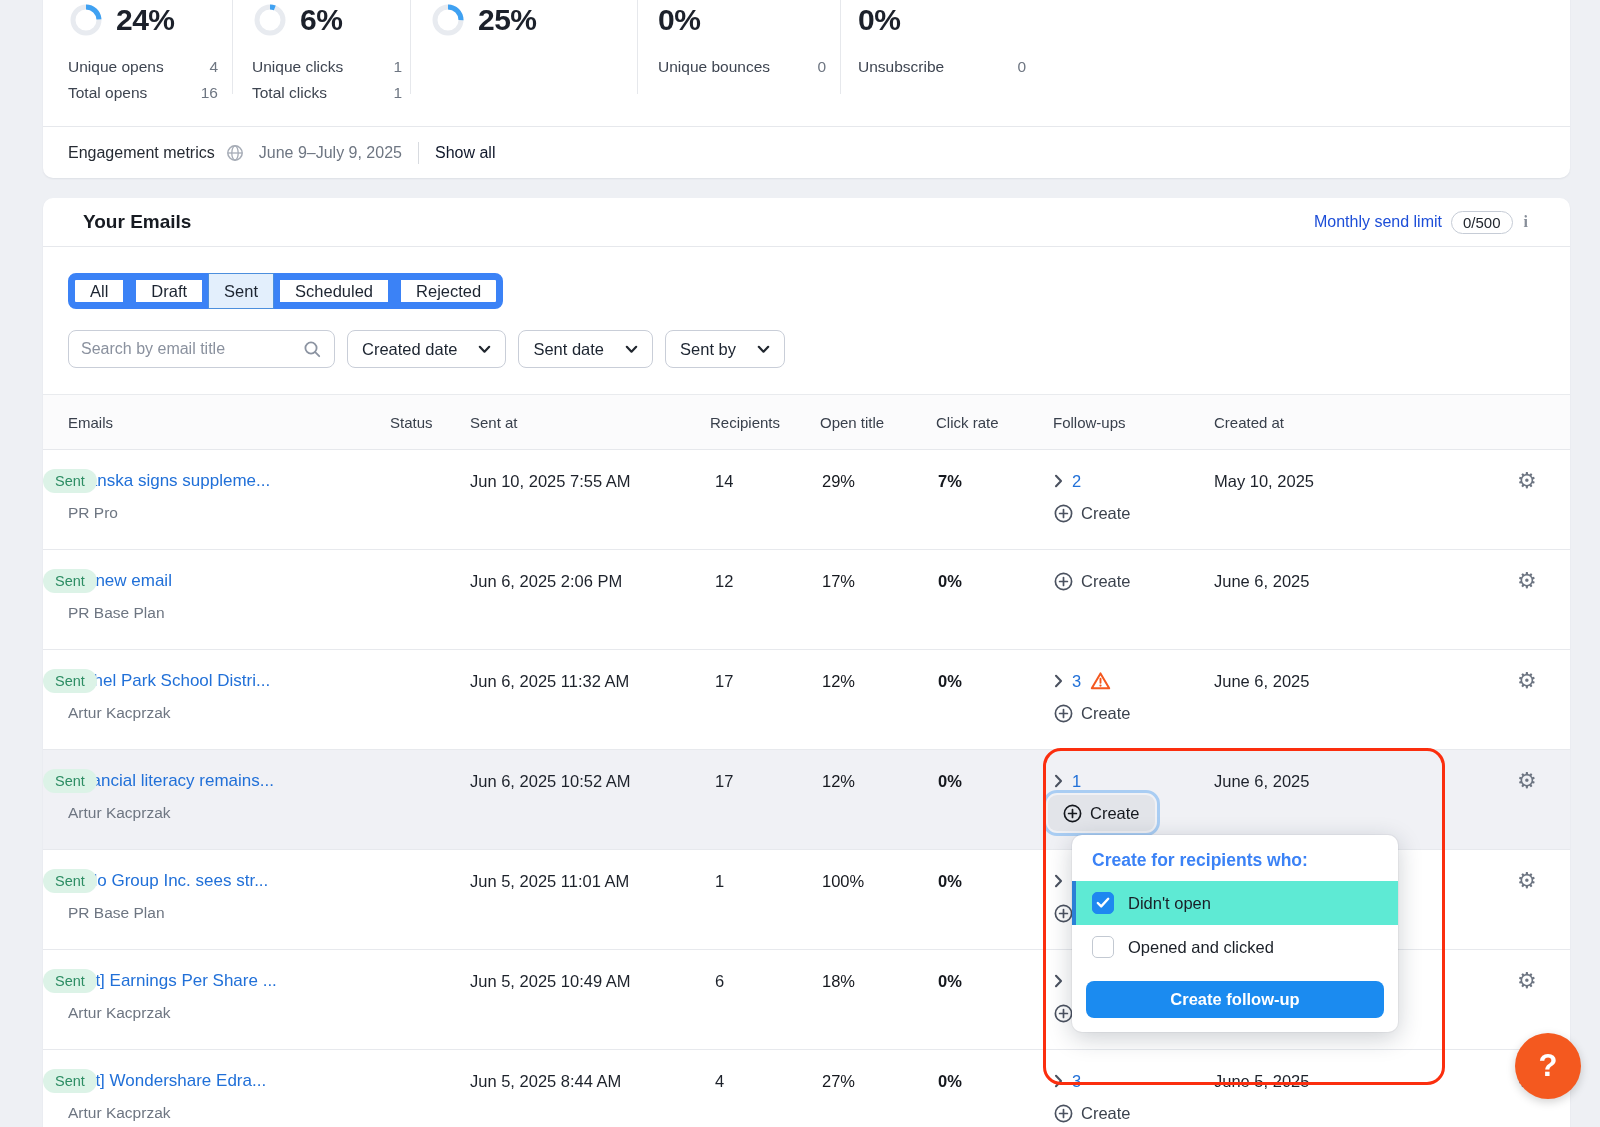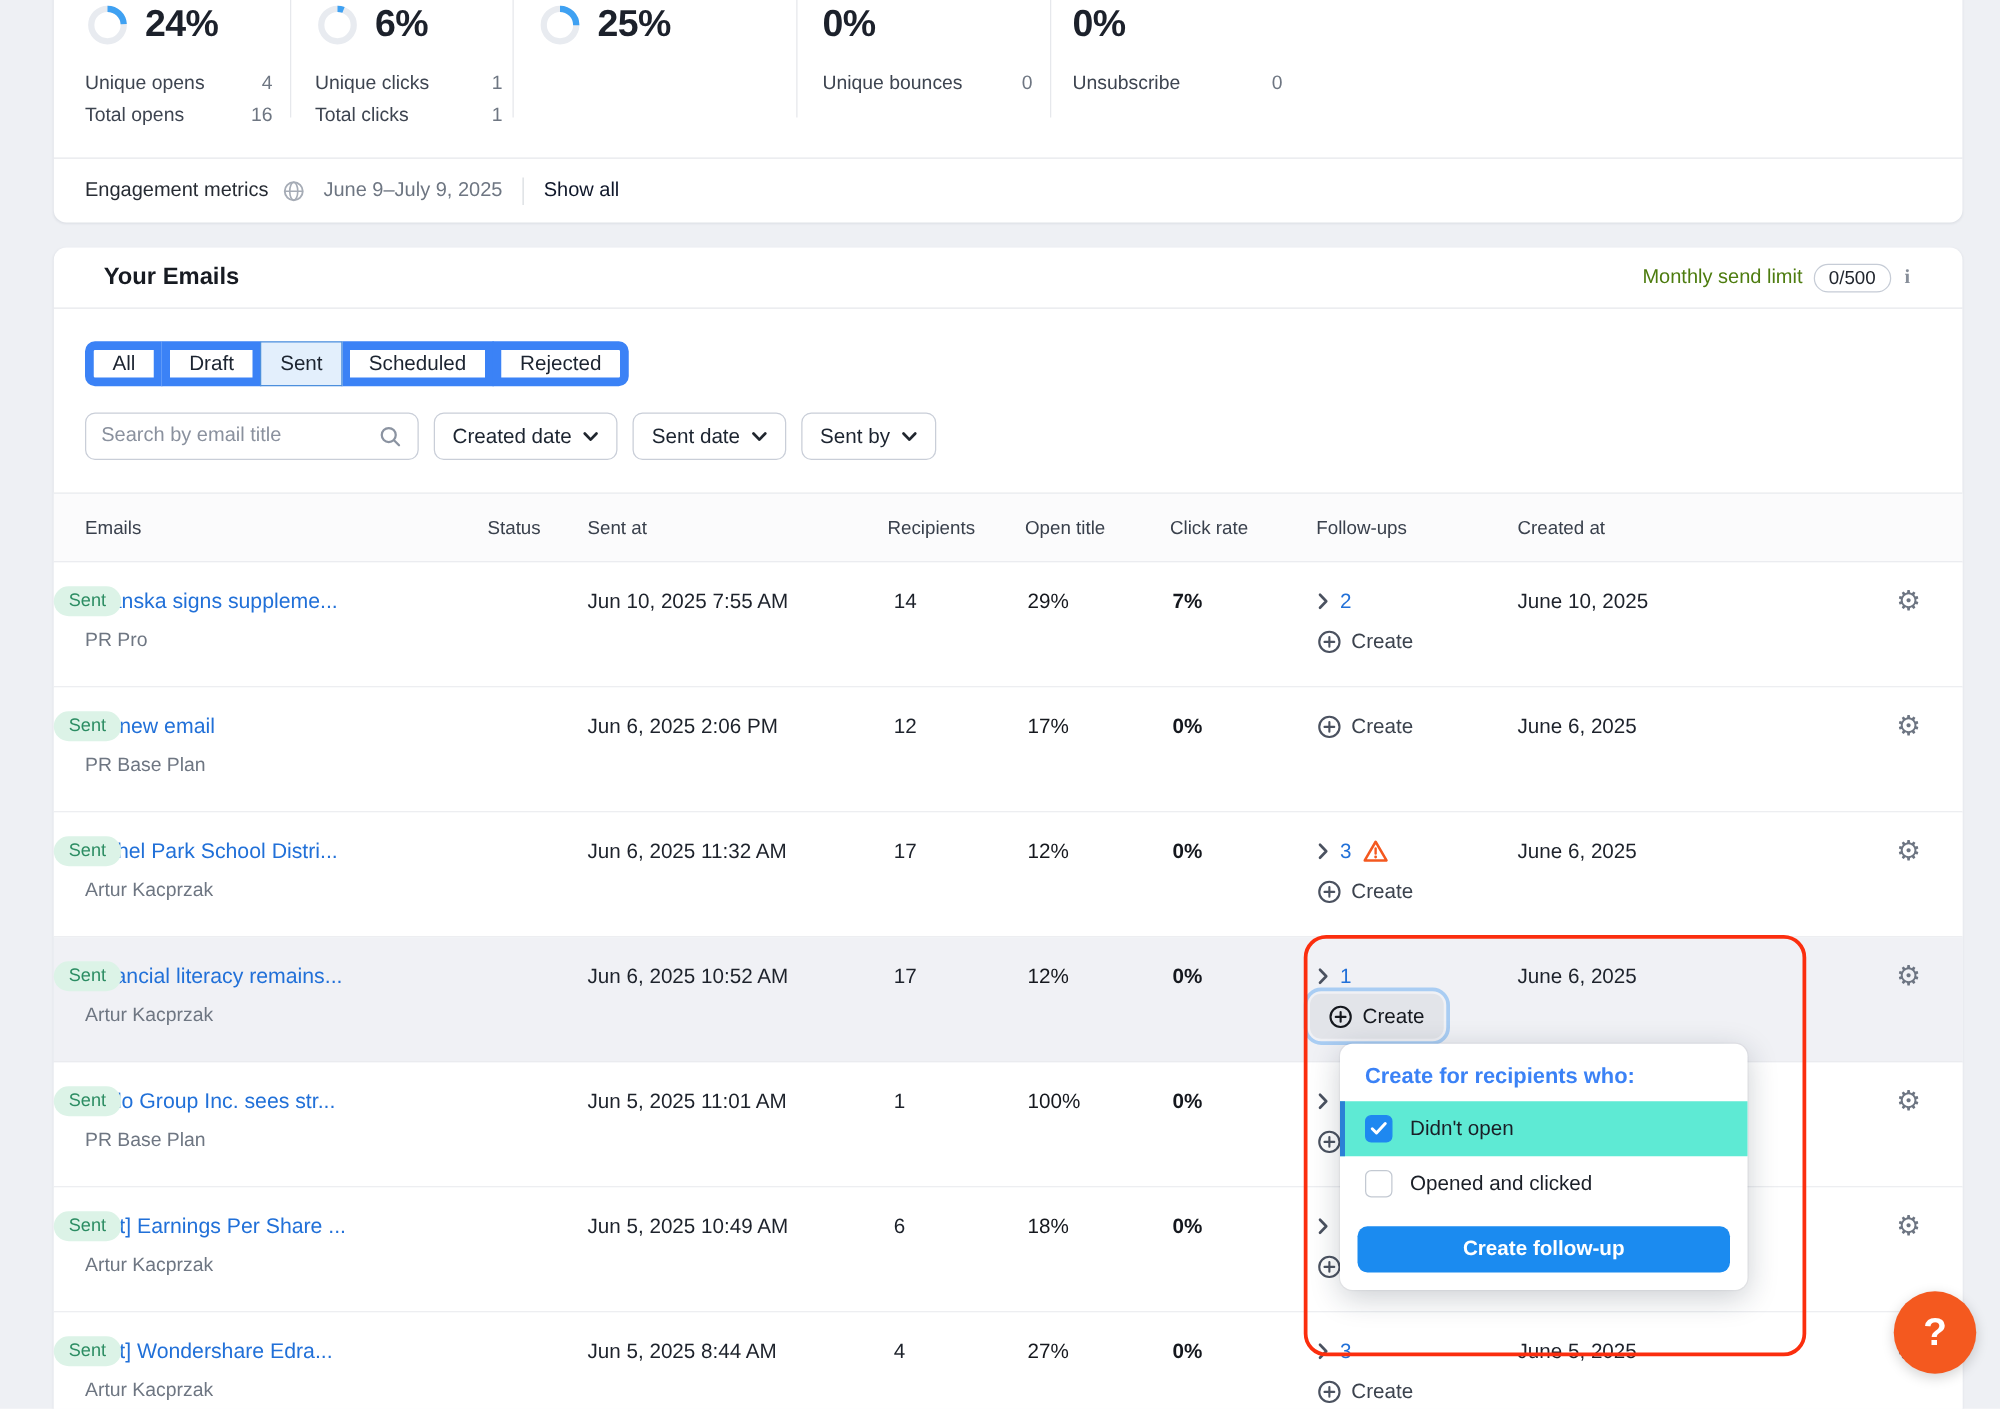--- a/index.html
+++ b/index.html
@@ -25,35 +25,35 @@
   .metrics-footer { position:absolute; left:0; right:0; top:140px; height:52px; border-top:1px solid #e6e8ec; display:flex; align-items:center; padding-left:25px; gap:10px; }
   .footer-label { font-size:16px; color:#262b33; }
   .footer-date { font-size:16px; color:#6e7682; margin-left:4px; }
   .footer-sep { width:1px; height:22px; background:#d8dbe0; margin:0 6px; }
   .link { color:#0f172a; cursor:pointer; text-decoration:none; font-size:16px; }
 
   
   .emails-header { position:absolute; left:0; right:0; top:0; height:49px; border-bottom:1px solid #e6e8ec; display:flex; align-items:center; padding:0 40px; }
   .emails-title { font-size:19px; font-weight:700; color:#171b22; }
   .send-limit { margin-left:auto; display:flex; align-items:center; gap:9px; }
-  .send-limit-label { font-size:16px; color:#4d7c0f; }
+  .send-limit-label { font-size:16px; color:#1d4ed8; }
   .send-limit-pill { border:1px solid #c6ccd6; border-radius:999px; padding:2px 11px; font-size:15px; color:#21262e; }
   .info-icon { font-family:"Liberation Serif",serif; font-weight:700; font-size:16px; color:#878e99; padding:0 2px; }
 
   .tabs { position:absolute; left:25px; top:75px; display:inline-flex; }
   .tab { height:36px; padding:0 15px; background:#fff; border:7px solid #3b82f6; margin-left:-1px; font-size:16.5px; color:#1c2430; display:flex; align-items:center; cursor:pointer; }
   .tab:first-child { border-radius:8px 0 0 8px; margin-left:0; }
   .tab:last-child { border-radius:0 8px 8px 0; }
   .tab.selected { border:1px solid #4c8fdd; background:#e3effc; z-index:1; position:relative; }
 
   .filters { position:absolute; left:25px; top:132px; display:flex; gap:12px; }
   .search-box { width:267px; height:38px; border:1px solid #c9ced8; border-radius:8px; display:flex; align-items:center; padding:0 12px; background:#fff; }
   .search-box input { border:none; outline:none; flex:1; font-size:16px; color:#1d222b; font-family:inherit; }
   .search-box input::placeholder { color:#8a919e; }
-  .dropdown { height:38px; border:1px solid #c9ced8; border-radius:8px; background:#fff; display:flex; align-items:center; gap:9px; padding:0 14px; font-size:16.5px; color:#1c2430; cursor:pointer; }
+  .dropdown { height:38px; border:1px solid #c9ced8; border-radius:8px; background:#fff; display:flex; align-items:center; gap:21px; padding:0 14px; font-size:16.5px; color:#1c2430; cursor:pointer; }
 
   .thead { position:absolute; left:0; right:0; top:196px; height:56px; background:#fbfbfc; border-top:1px solid #e9ebee; border-bottom:1px solid #e6e8ec; }
   .hcell { position:absolute; top:0; height:100%; display:flex; align-items:center; font-size:15px; color:#39404c; }
   .hcell.c0{left:25px;} .hcell.c1{left:347px;} .hcell.c2{left:427px;} .hcell.c3{left:667px;} .hcell.c4{left:777px;} .hcell.c5{left:893px;} .hcell.c6{left:1010px;} .hcell.c7{left:1171px;}
 
   .rows { position:absolute; left:0; right:0; top:252px; }
   .trow { position:relative; height:100px; border-bottom:1px solid #e7e9ed; background:#fff; }
   .trow.highlight { background:#f0f1f5; }
   .cell { position:absolute; display:flex; align-items:center; }
   .line1 { top:14px; height:34px; } .line2 { top:47px; height:32px; }
@@ -270,21 +270,21 @@
           </div>
           <div class="cell line2 fu-create">
             <span class="icon">
               <svg width="19" height="19" viewBox="0 0 19 19" fill="none">
                 <circle cx="9.5" cy="9.5" r="8.1" stroke="#4b5260" stroke-width="1.7"></circle>
                 <path d="M9.5 5.6 V13.4 M5.6 9.5 H13.4" stroke="#4b5260" stroke-width="1.7" stroke-linecap="round"></path>
               </svg>
             </span>
             <span>Create</span>
           </div>
-    <div class="cell line1 created-at">June 10, 2025</div>
+    <div class="cell line1 created-at">May 10, 2025</div>
     <div class="cell line1 gear">⚙︎</div>
         </div>
         <div class="trow">
     <div class="cell line1 email-title">My new email</div>
     <div class="cell line2 email-subtitle">PR Base Plan</div>
     <div class="cell line1">
             <span class="status-badge">Sent</span>
           </div>
     <div class="cell line1 sent-at">Jun 6, 2025 2:06 PM</div>
     <div class="cell line1 recipients">12</div>

